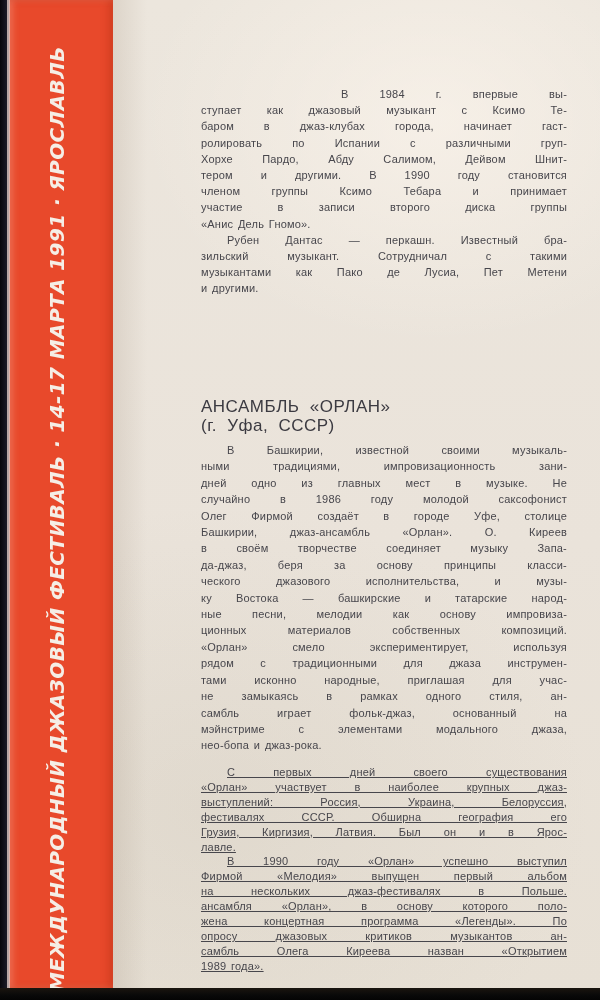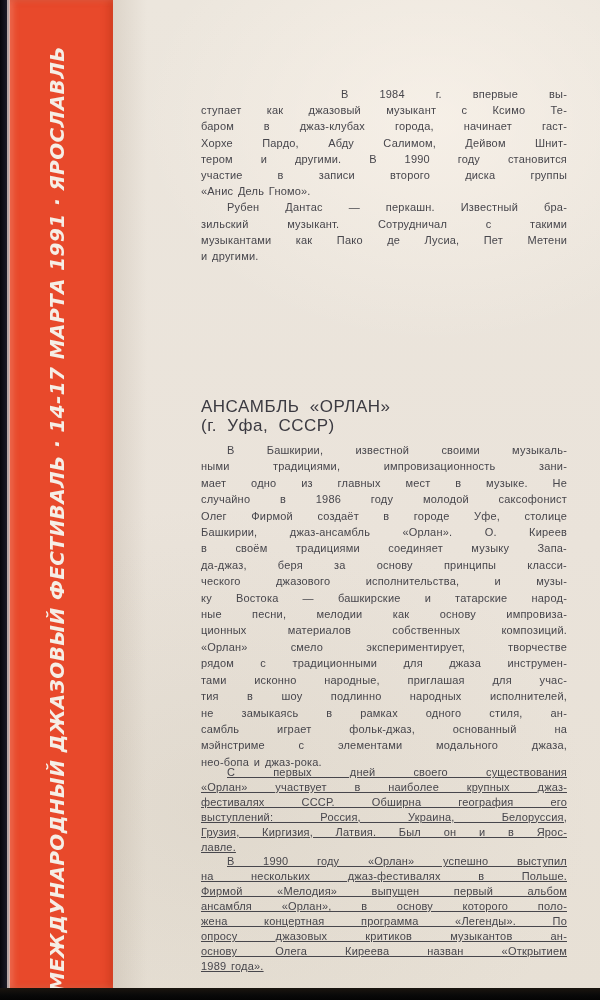--- a/index.html
+++ b/index.html
@@ -80,80 +80,81 @@
     <div class="ribbon" style="background: rgb(232, 73, 43);">
       <div class="ribbon-text" style="color: rgb(245, 238, 230);">МЕЖДУНАРОДНЫЙ ДЖАЗОВЫЙ ФЕСТИВАЛЬ · 14-17 МАРТА 1991 · ЯРОСЛАВЛЬ</div>
     </div>
     <div class="ribbon-shadow"></div>
 
     <div class="textcol block-a">
       <div class="para deep">
           <div class="tline tfirst">В 1984 г. впервые вы-</div>
           <div class="tline">ступает как джазовый музыкант с Ксимо Те-</div>
           <div class="tline">баром в джаз-клубах города, начинает гаст-</div>
+          <div class="tline">ролировать по Испании с различными груп-</div>
           <div class="tline">Хорхе Пардо, Абду Салимом, Дейвом Шнит-</div>
           <div class="tline">тером и другими. В 1990 году становится</div>
+          <div class="tline">членом группы Ксимо Тебара и принимает</div>
           <div class="tline">участие в записи второго диска группы</div>
           <div class="tline tlast">«Анис Дель Гномо».</div>
         </div>
       <div class="para">
           <div class="tline tfirst">Рубен Дантас — перкашн. Известный бра-</div>
           <div class="tline">зильский музыкант. Сотрудничал с такими</div>
           <div class="tline">музыкантами как Пако де Лусиа, Пет Метени</div>
           <div class="tline tlast">и другими.</div>
         </div>
     </div>
 
     <div class="heading">
       <div>АНСАМБЛЬ «ОРЛАН»</div>
       <div>(г. Уфа, СССР)</div>
     </div>
 
     <div class="textcol block-b">
       <div class="para">
           <div class="tline tfirst">В Башкирии, известной своими музыкаль-</div>
           <div class="tline">ными традициями, импровизационность зани-</div>
-          <div class="tline">мает одно из главных мест в музыке. Не</div>
+          <div class="tline">дней одно из главных мест в музыке. Не</div>
           <div class="tline">случайно в 1986 году молодой саксофонист</div>
           <div class="tline">Олег Фирмой создаёт в городе Уфе, столице</div>
           <div class="tline">Башкирии, джаз-ансамбль «Орлан». О. Киреев</div>
-          <div class="tline">в своём традициями соединяет музыку Запа-</div>
+          <div class="tline">в своём творчестве соединяет музыку Запа-</div>
           <div class="tline">да-джаз, беря за основу принципы класси-</div>
           <div class="tline">ческого джазового исполнительства, и музы-</div>
           <div class="tline">ку Востока — башкирские и татарские народ-</div>
           <div class="tline">ные песни, мелодии как основу импровиза-</div>
           <div class="tline">ционных материалов собственных композиций.</div>
-          <div class="tline">«Орлан» смело экспериментирует, творчестве</div>
+          <div class="tline">«Орлан» смело экспериментирует, используя</div>
           <div class="tline">рядом с традиционными для джаза инструмен-</div>
           <div class="tline">тами исконно народные, приглашая для учас-</div>
-          <div class="tline">тия в шоу подлинно народных исполнителей,</div>
           <div class="tline">не замыкаясь в рамках одного стиля, ан-</div>
           <div class="tline">самбль играет фольк-джаз, основанный на</div>
           <div class="tline">мэйнстриме с элементами модального джаза,</div>
           <div class="tline tlast">нео-бопа и джаз-рока.</div>
         </div>
     </div>
 
     <div class="textcol block-c">
       <div class="para">
           <div class="tline tfirst">С первых дней своего существования</div>
           <div class="tline">«Орлан» участвует в наиболее крупных джаз-</div>
+          <div class="tline">выступлений: Россия, Украина, Белоруссия,</div>
           <div class="tline">фестивалях СССР. Обширна география его</div>
-          <div class="tline">выступлений: Россия, Украина, Белоруссия,</div>
           <div class="tline">Грузия, Киргизия, Латвия. Был он и в Ярос-</div>
           <div class="tline tlast">лавле.</div>
         </div>
       <div class="para">
           <div class="tline tfirst">В 1990 году «Орлан» успешно выступил</div>
+          <div class="tline">Фирмой «Мелодия» выпущен первый альбом</div>
           <div class="tline">на нескольких джаз-фестивалях в Польше.</div>
-          <div class="tline">Фирмой «Мелодия» выпущен первый альбом</div>
           <div class="tline">ансамбля «Орлан», в основу которого поло-</div>
           <div class="tline">жена концертная программа «Легенды». По</div>
           <div class="tline">опросу джазовых критиков музыкантов ан-</div>
-          <div class="tline">основу Олега Киреева назван «Открытием</div>
+          <div class="tline">самбль Олега Киреева назван «Открытием</div>
           <div class="tline tlast">1989 года».</div>
         </div>
     </div>
 
   </div>
 
   <div class="edge-left"></div>
   <div class="edge-highlight"></div>
   <div class="edge-bottom"></div>
 

